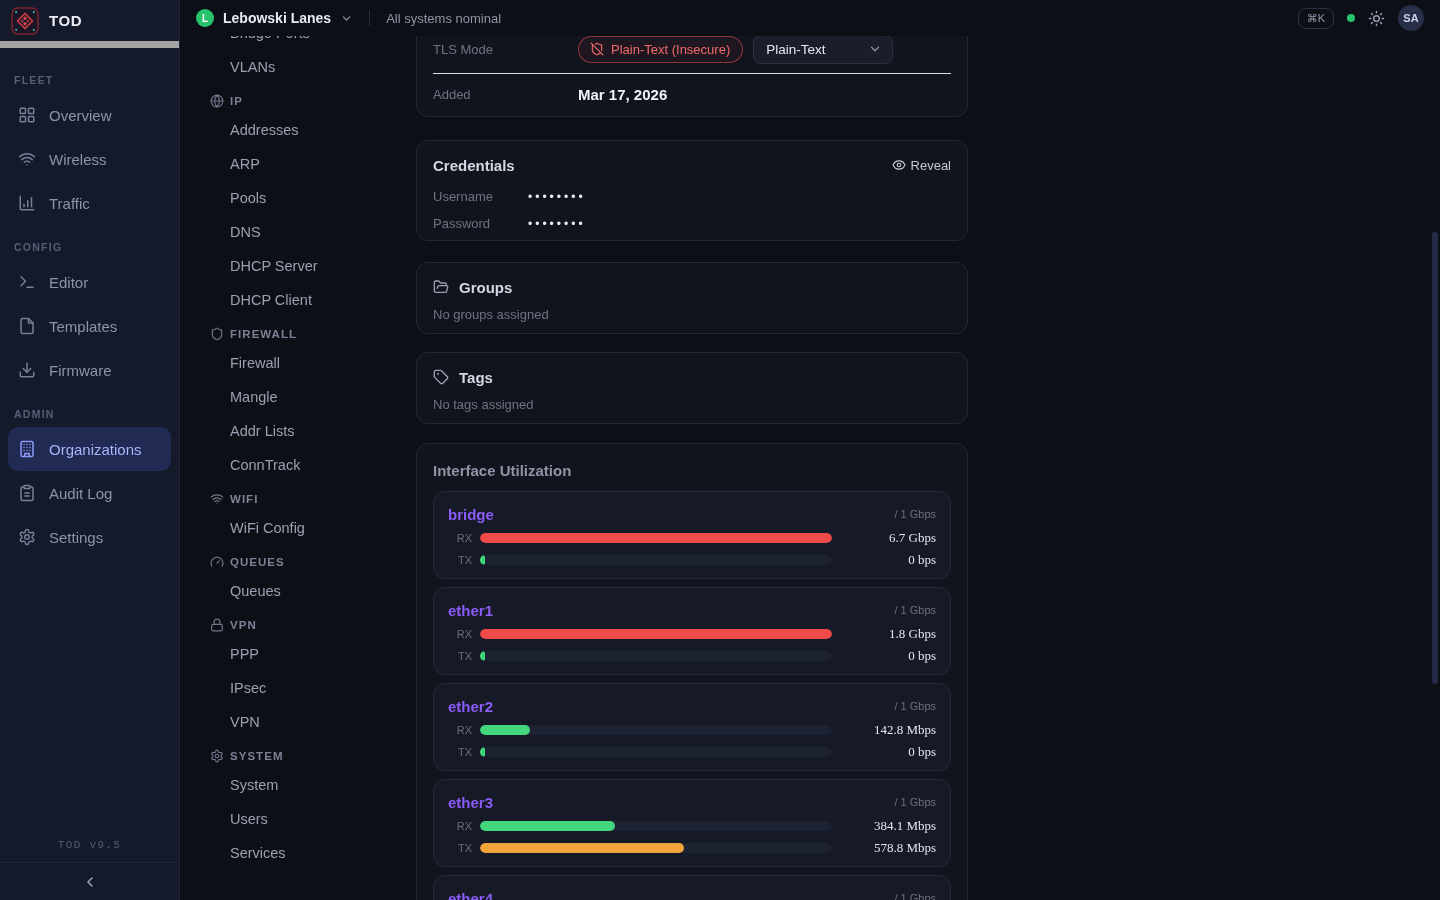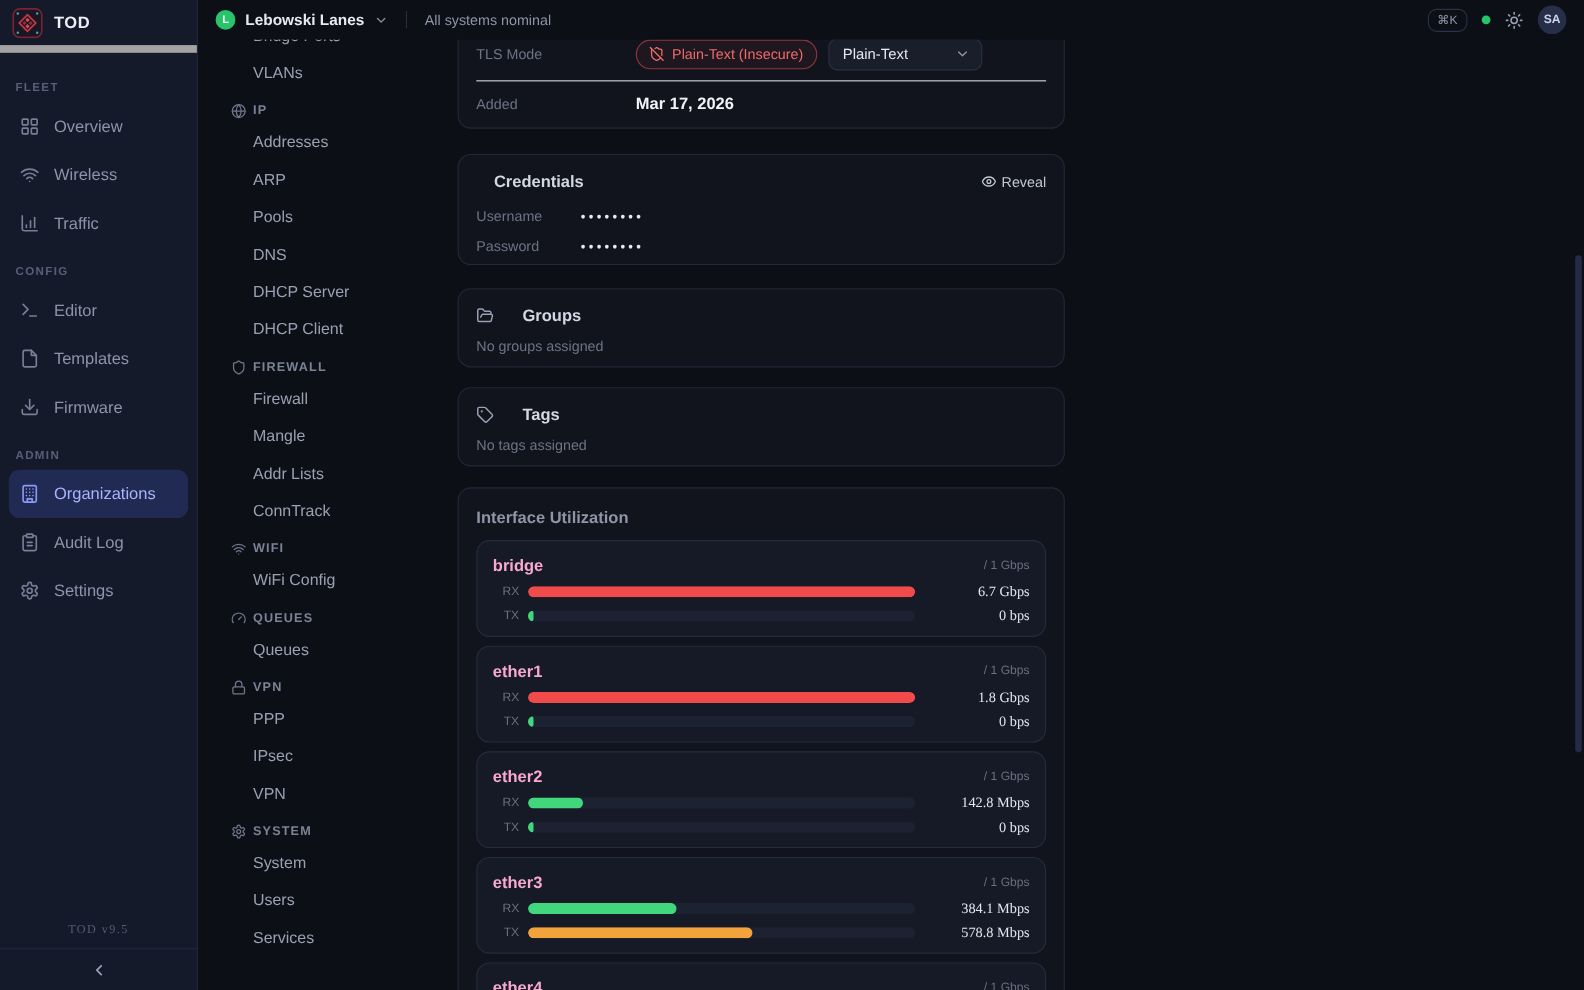--- a/index.html
+++ b/index.html
@@ -20,21 +20,21 @@
   .nav-label{height:26px;margin-top:9px;display:flex;align-items:center;padding:0 6px;
              font-size:10.5px;font-weight:700;letter-spacing:.12em;color:#575e78;}
   .nav-label:first-child{margin-top:0;}
   .nav-item{height:44px;display:flex;align-items:center;gap:13px;padding:0 10px;
             border-radius:10px;color:#8d93a8;font-size:15px;cursor:pointer;}
   .nav-item .icon{width:18px;height:18px;color:#777e95;}
   .nav-item.active{background:#202a52;color:#a9b4fb;}
   .nav-item.active .icon{color:#8c99f6;}
   .sidebar-footer{flex:none;}
   .version{height:34px;display:flex;align-items:center;justify-content:center;color:#555c74;
-           font-family:Liberation Serif, serif;font-size:11px;letter-spacing:.12em;}
+           font-family:Liberation Mono, monospace;font-size:11px;letter-spacing:.12em;}
   .collapse-row{border-top:1px solid #222740;height:38px;display:flex;align-items:center;justify-content:center;}
   .collapse-btn{background:none;border:none;padding:4px;cursor:pointer;color:#9aa0b4;width:24px;height:24px;}
 
   
   .topbar{position:absolute;left:180px;top:0;right:0;height:36px;background:#0d0f16;z-index:20;
           display:flex;align-items:center;padding:0 16px;}
   .org-switcher{display:flex;align-items:center;gap:9px;cursor:pointer;}
   .org-avatar{width:18px;height:18px;border-radius:50%;background:#27c46c;color:#fff;
               font-size:10px;font-weight:700;display:flex;align-items:center;justify-content:center;}
   .org-name{color:#e8eaf3;font-size:14px;font-weight:700;}
@@ -68,41 +68,41 @@
   .select{margin-left:10px;width:140px;display:flex;align-items:center;justify-content:space-between;
           background:#1a1e2b;border:1px solid #2b3045;border-radius:8px;padding:6px 10px 6px 12px;
           color:#e4e7f0;font-size:13.5px;cursor:pointer;font-family:inherit;}
   .select .icon{width:14px;height:14px;color:#8c92a4;}
   .bright-divider{height:1px;background:#d6dae3;}
   .added-row{height:40px;display:flex;align-items:center;}
   .added-value{color:#f2f3f8;font-size:15px;font-weight:600;}
 
   .card-credentials{top:140px;height:101px;padding:12px 16px;}
   .card-head{display:flex;align-items:center;justify-content:space-between;height:24px;}
-  .card-title{margin:16px;color:#d4d8e4;font-size:15px;font-weight:600;}
+  .card-title{margin:0;color:#d4d8e4;font-size:15px;font-weight:600;}
   .reveal-btn{display:inline-flex;align-items:center;gap:5px;color:#c3c8d5;font-size:13px;
               background:none;border:none;cursor:pointer;padding:0;font-family:inherit;}
   .reveal-btn .icon{width:14px;height:14px;}
   #cred-rows{margin-top:6px;}
   .cred-row{height:27px;display:flex;align-items:center;}
   .cred-label{width:95px;flex:none;color:#6d7384;font-size:13px;}
   .cred-value{color:#e9ebf3;font-size:12px;letter-spacing:3px;}
 
   .card-groups{top:262px;height:72px;padding:12px 16px;}
   .card-tags{top:352px;height:72px;padding:12px 16px;}
   .icon-head{display:flex;align-items:center;gap:10px;height:24px;}
   .icon-head .icon{width:16px;height:16px;color:#9aa0b4;}
   .empty-text{margin:8px 0 0;color:#6d7384;font-size:13px;}
 
   .card-util{top:443px;height:530px;padding:14px 16px;}
   .util-title{margin:0;color:#8f95a6;font-size:15px;font-weight:600;height:24px;display:flex;align-items:center;}
   #iface-list{margin-top:9px;display:flex;flex-direction:column;gap:8px;}
   .iface{background:#161926;border:1px solid #272b3d;border-radius:12px;height:88px;padding:10px 14px;}
   .iface-head{display:flex;align-items:center;justify-content:space-between;height:24px;}
-  .iface-name{color:#f9a8d4;font-size:15px;font-weight:600;}
+  .iface-name{color:#8b5cf6;font-size:15px;font-weight:600;}
   .iface-cap{color:#6a7081;font-size:11px;}
   .bar-row{display:flex;align-items:center;height:20px;margin-top:2px;}
   .bar-label{width:24px;flex:none;text-align:right;color:#6a7081;font-size:11px;}
   .bar-track{flex:1;height:10px;margin-left:8px;border-radius:5px;background:#1d2233;position:relative;overflow:hidden;}
   .bar-fill{position:absolute;left:0;top:0;height:100%;border-radius:5px;}
   .bar-value{width:96px;flex:none;margin-left:8px;text-align:right;color:#e3e6ee;
              font-family:Liberation Serif, serif;font-size:13px;}
 
   .scrollbar-thumb{position:absolute;right:2px;top:232px;width:6px;height:452px;border-radius:3px;
                    background:#242a48;z-index:25;cursor:pointer;}

